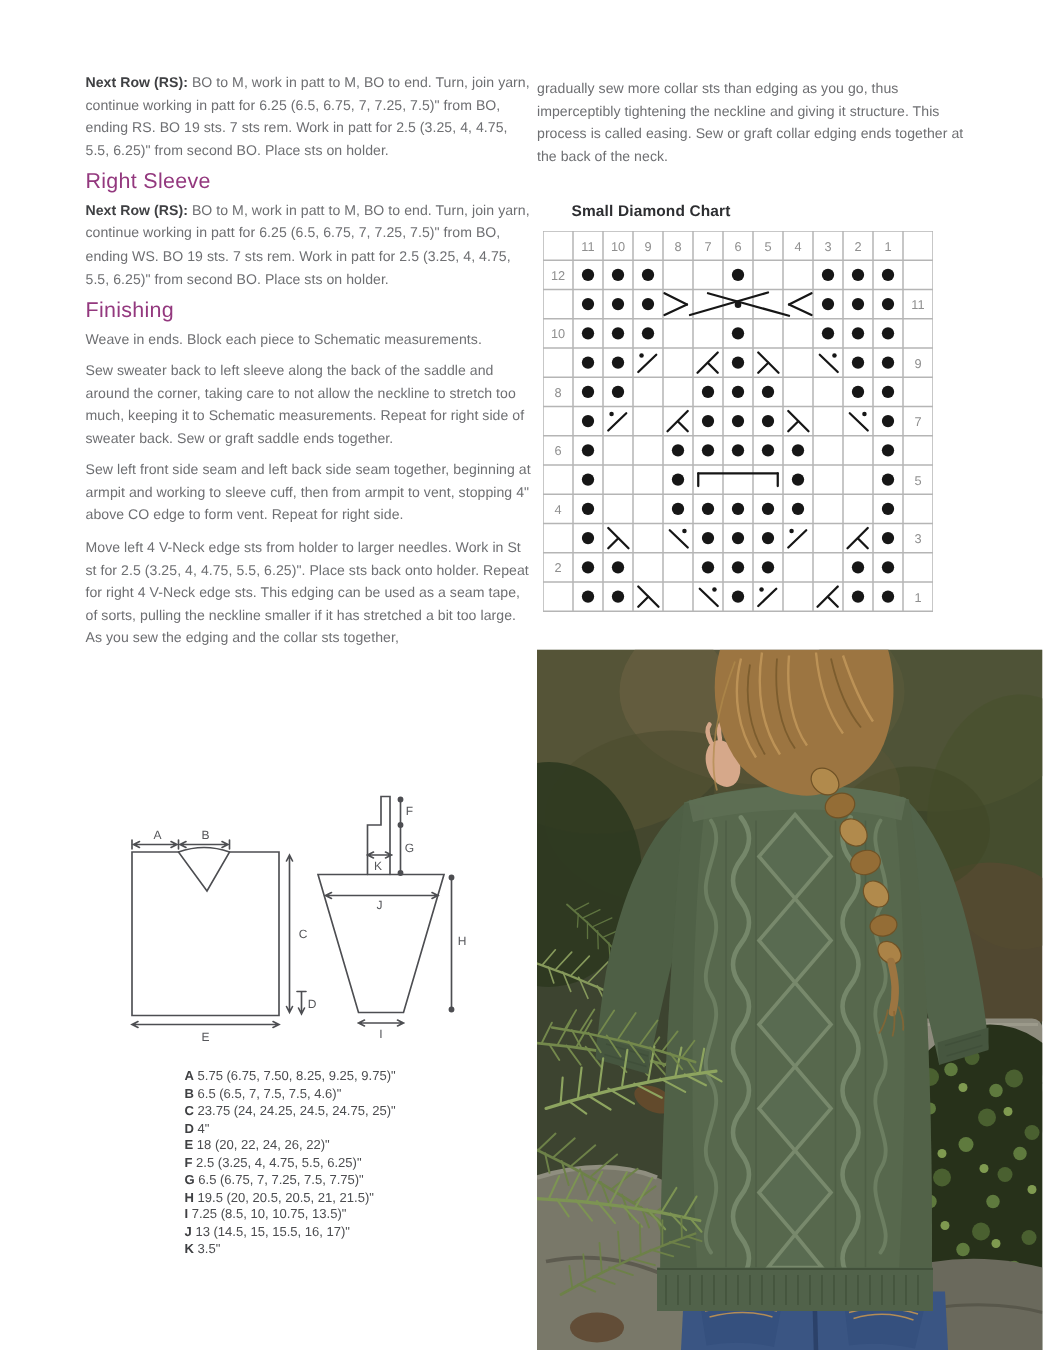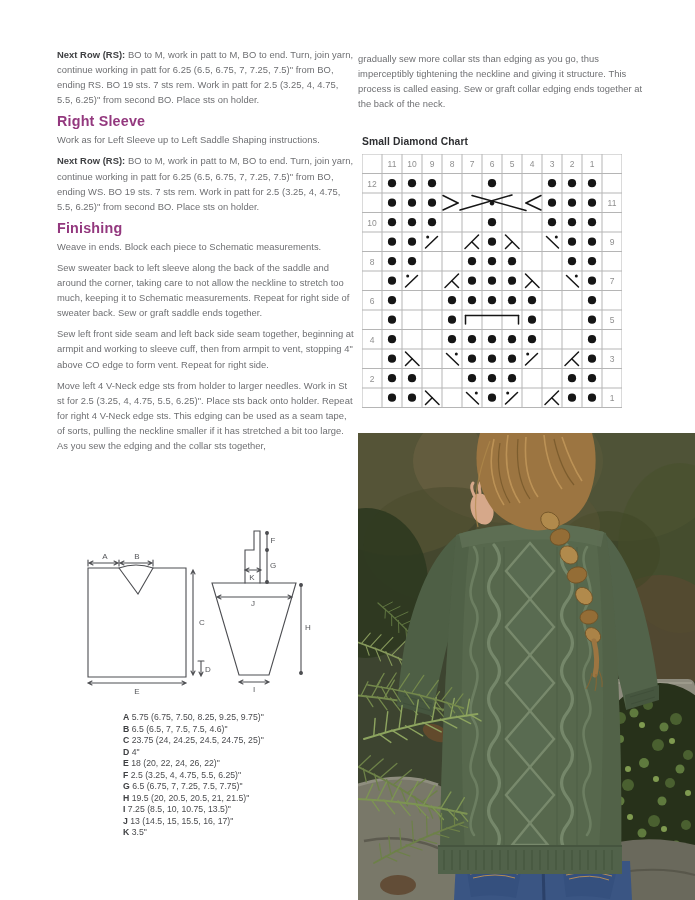--- a/index.html
+++ b/index.html
@@ -4,35 +4,34 @@
 <style>
   *{margin:0;padding:0;box-sizing:border-box}
   html,body{width:695px;height:900px}
   body{position:relative;background:#ffffff;font-family:"Liberation Sans",sans-serif;overflow:hidden}
   .abs{position:absolute}
   .col-left{left:57px;top:47px;width:297px}
   .col-right{left:358px;top:51px;width:297px}
   p.body{font-size:9.4px;line-height:15.1px;color:#6e6f72;letter-spacing:.04px;margin-bottom:6px}
   .subhead{font-size:9.6px;font-weight:700;color:#3f4043;line-height:11px;margin-top:3px;margin-bottom:2px}
   .lead{font-weight:700;color:#3f4043}
-  h2.sec{font-size:14.3px;font-weight:700;color:#93387e;line-height:16px;margin:3px 0 3px;letter-spacing:.2px}
+  h2.sec{font-size:14.3px;font-weight:400;color:#93387e;line-height:16px;margin:3px 0 3px;letter-spacing:.2px}
   .chart-wrap{left:362px;top:136px}
-  .chart-title{font-size:10.3px;font-weight:700;color:#2d2e31;margin-bottom:7px;letter-spacing:.1px}
+  .chart-title{font-size:10.3px;font-weight:700;color:#2d2e31;margin-left:19px;margin-bottom:7px;letter-spacing:.1px}
   .schematic{left:60px;top:530px}
   .meas{left:123px;top:712px;font-size:8.7px;color:#4b4c4f;line-height:11.55px}
   .meas b{color:#3f4043;font-weight:700}
   .photo{left:358px;top:433px;width:337px;height:467px;overflow:hidden}
 </style>
 </head>
 <body>
 
 <div class="abs col-left">
   <p class="body"><b class="lead">Next Row (RS):</b><span> BO to M, work in patt to M, BO to end. Turn, join yarn, continue working in patt for 6.25 (6.5, 6.75, 7, 7.25, 7.5)" from BO, ending RS. BO 19 sts. 7 sts rem. Work in patt for 2.5 (3.25, 4, 4.75, 5.5, 6.25)" from second BO. Place sts on holder.</span></p>
   <h2 class="sec">Right Sleeve</h2>
-  <p class="body">Work as for Left Sleeve up to Left Saddle Shaping instructions.</p>
   <p class="body"><b class="lead">Next Row (RS):</b><span> BO to M, work in patt to M, BO to end. Turn, join yarn, continue working in patt for 6.25 (6.5, 6.75, 7, 7.25, 7.5)" from BO, ending WS. BO 19 sts. 7 sts rem. Work in patt for 2.5 (3.25, 4, 4.75, 5.5, 6.25)" from second BO. Place sts on holder.</span></p>
   <h2 class="sec">Finishing</h2>
   <p class="body">Weave in ends. Block each piece to Schematic measurements.</p>
   <p class="body">Sew sweater back to left sleeve along the back of the saddle and around the corner, taking care to not allow the neckline to stretch too much, keeping it to Schematic measurements. Repeat for right side of sweater back. Sew or graft saddle ends together.</p>
   <p class="body">Sew left front side seam and left back side seam together, beginning at armpit and working to sleeve cuff, then from armpit to vent, stopping 4" above CO edge to form vent. Repeat for right side.</p>
   <p class="body">Move left 4 V-Neck edge sts from holder to larger needles. Work in St st for 2.5 (3.25, 4, 4.75, 5.5, 6.25)". Place sts back onto holder. Repeat for right 4 V-Neck edge sts. This edging can be used as a seam tape, of sorts, pulling the neckline smaller if it has stretched a bit too large. As you sew the edging and the collar sts together,</p>
 </div>
 
 <div class="abs col-right">
   <p class="body">gradually sew more collar sts than edging as you go, thus imperceptibly tightening the neckline and giving it structure. This process is called easing. Sew or graft collar edging ends together at the back of the neck.</p>

